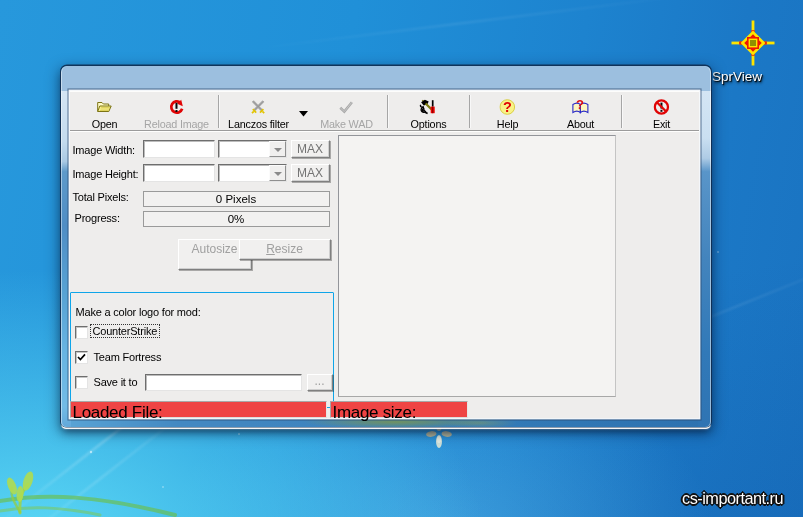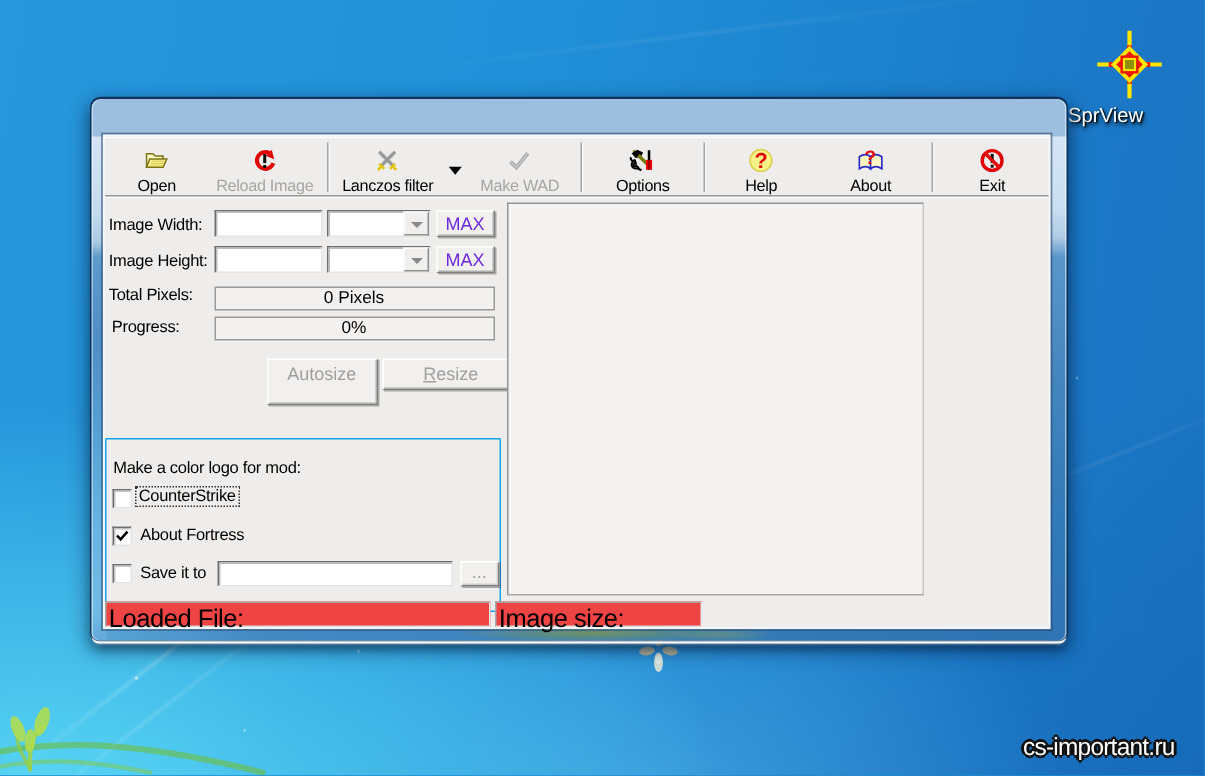--- a/index.html
+++ b/index.html
@@ -44,21 +44,21 @@
 .tbtn svg{display:block;margin:0 auto 1px}
 .tbtn .t{display:block;margin-top:3px;line-height:12px}
 .tbtn.dis .t{color:#a5a5a5}
 
 .flabel{position:absolute;font-size:11px;letter-spacing:-.2px;color:#000;white-space:nowrap}
 .tinput{position:absolute;background:#fff;border:1px solid;border-color:#6e6e6e #e4e4e4 #e4e4e4 #6e6e6e;box-shadow:inset 1px 1px 0 rgba(64,64,64,.35)}
 .combo{position:absolute;background:#fff;border:1px solid;border-color:#6e6e6e #e4e4e4 #e4e4e4 #6e6e6e;box-shadow:inset 1px 1px 0 rgba(64,64,64,.35)}
 .combo .db{position:absolute;right:0;top:0;bottom:0;width:17px;background:#f0efee;border:1px solid;border-color:#fbfbfb #8f8f8f #8f8f8f #fbfbfb}
 .combo .db:after{content:"";position:absolute;left:4px;top:6px;border:4px solid transparent;border-top:4px solid #8a8a8a;border-bottom:none}
 .btn{position:absolute;background:#f1f0ef;border:1px solid;border-color:#ffffff #7f7f7f #7f7f7f #ffffff;box-shadow:1px 1px 0 rgba(40,40,40,.35),inset -1px -1px 0 #cfcfcf;
- font-size:12px;color:#6d28d9;text-align:center}
+ font-size:12px;color:#737373;text-align:center}
 .btn.dis{color:#a0a0a0}
 .sfield{position:absolute;background:#f2f1f0;border:1px solid #9a9a9a;font-size:11.5px;color:#000;text-align:center}
 
 #grp{position:absolute;left:0px;top:201px;width:264px;height:116px;border:1px solid #0ea5e9;border-radius:1px}
 .cb{position:absolute;width:13px;height:13px;background:#fff;border:1px solid;border-color:#6e6e6e #e4e4e4 #e4e4e4 #6e6e6e;box-shadow:inset 1px 1px 0 rgba(64,64,64,.3)}
 .cblbl{position:absolute;font-size:11px;letter-spacing:-.2px;color:#000;white-space:nowrap}
 
 #ipanel{position:absolute;left:268px;top:44px;width:278px;height:262px;background:#f4f3f2;border:1px solid #93959a;border-bottom-color:#a8a8a8;border-right-color:#c4c4c4}
 
 .sb{position:absolute;height:17px;background:#ef4444;border:1px solid;border-color:#a8a8a8 #e6e6e6 #dcdcdc #a8a8a8;font-size:17px;letter-spacing:-.3px;color:#000;padding:1px 0 0 2px;white-space:nowrap}
@@ -226,31 +226,31 @@
         <div class="db"></div>
       </div>
   <div class="combo" style="left:148px;top:73px;width:69px;height:18px">
         <div class="db"></div>
       </div>
   <div class="btn" style="left:221px;top:49px;width:39px;height:18px;line-height:16px">MAX</div>
   <div class="btn" style="left:221px;top:73px;width:39px;height:18px;line-height:16px">MAX</div>
   <div class="sfield" style="left:73px;top:100px;width:187px;height:16px;line-height:14px">0 Pixels</div>
   <div class="sfield" style="left:73px;top:120px;width:187px;height:16px;line-height:14px">0%</div>
   <div class="btn dis" style="left:108px;top:148px;width:74px;height:31px;line-height:19px">Autosize</div>
-  <div class="btn dis" style="left:185px;top:148px;width:92px;height:21px;line-height:19px"><span style="text-decoration:underline">R</span>esize</div>
+  <div class="btn dis" style="left:169px;top:148px;width:92px;height:21px;line-height:19px"><span style="text-decoration:underline">R</span>esize</div>
   <div id="grp">
    <div class="cblbl" style="left:5px;top:13px">Make a color logo for mod:</div>
    <div class="cb" style="left:4px;top:33px"></div>
    <div class="cblbl" style="left:19px;top:31px;border:1px dotted #333;padding:0 2px">CounterStrike</div>
    <div class="cb" style="left:4px;top:58px">
           <svg width="11" height="11" viewBox="0 0 11 11" style="position:absolute;left:0;top:0">
             <path d="M2 5 L4.4 7.6 L9 2.4" fill="none" stroke="#000" stroke-width="1.7"></path>
           </svg>
         </div>
-   <div class="cblbl" style="left:23px;top:58px">About Fortress</div>
+   <div class="cblbl" style="left:23px;top:58px">Team Fortress</div>
    <div class="cb" style="left:4px;top:83px"></div>
    <div class="cblbl" style="left:23px;top:83px">Save it to</div>
    <div class="tinput" style="left:74px;top:81px;width:157px;height:17px"></div>
    <div class="btn dis" style="left:236px;top:81px;width:26px;height:17px;line-height:13px">...</div>
   </div>
   <div id="ipanel"></div>
   <div class="sb" style="left:0;top:310px;width:257px">Loaded File:</div>
   <div class="sb" style="left:260px;top:310px;width:138px">Image size:</div>
  </div>
 </div>

